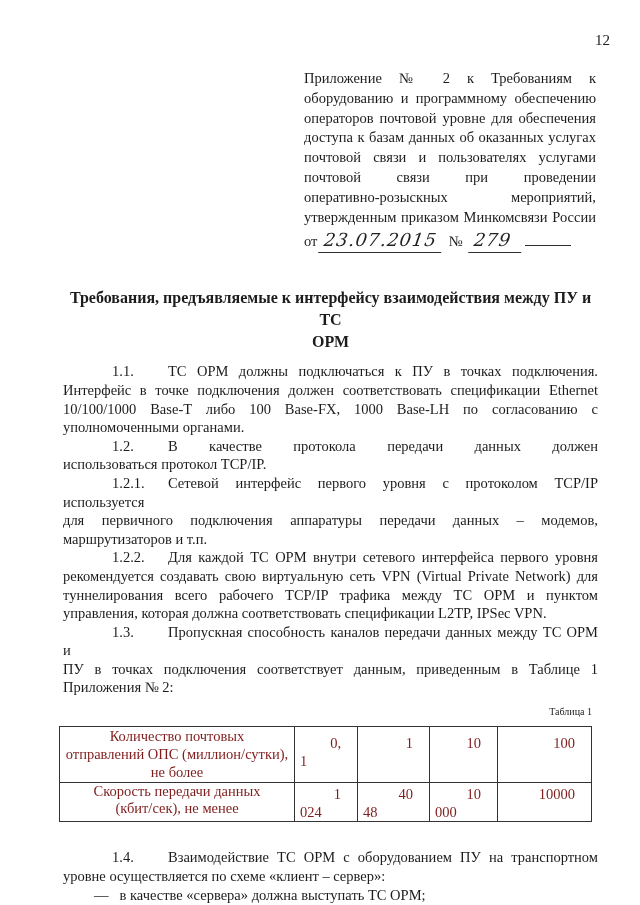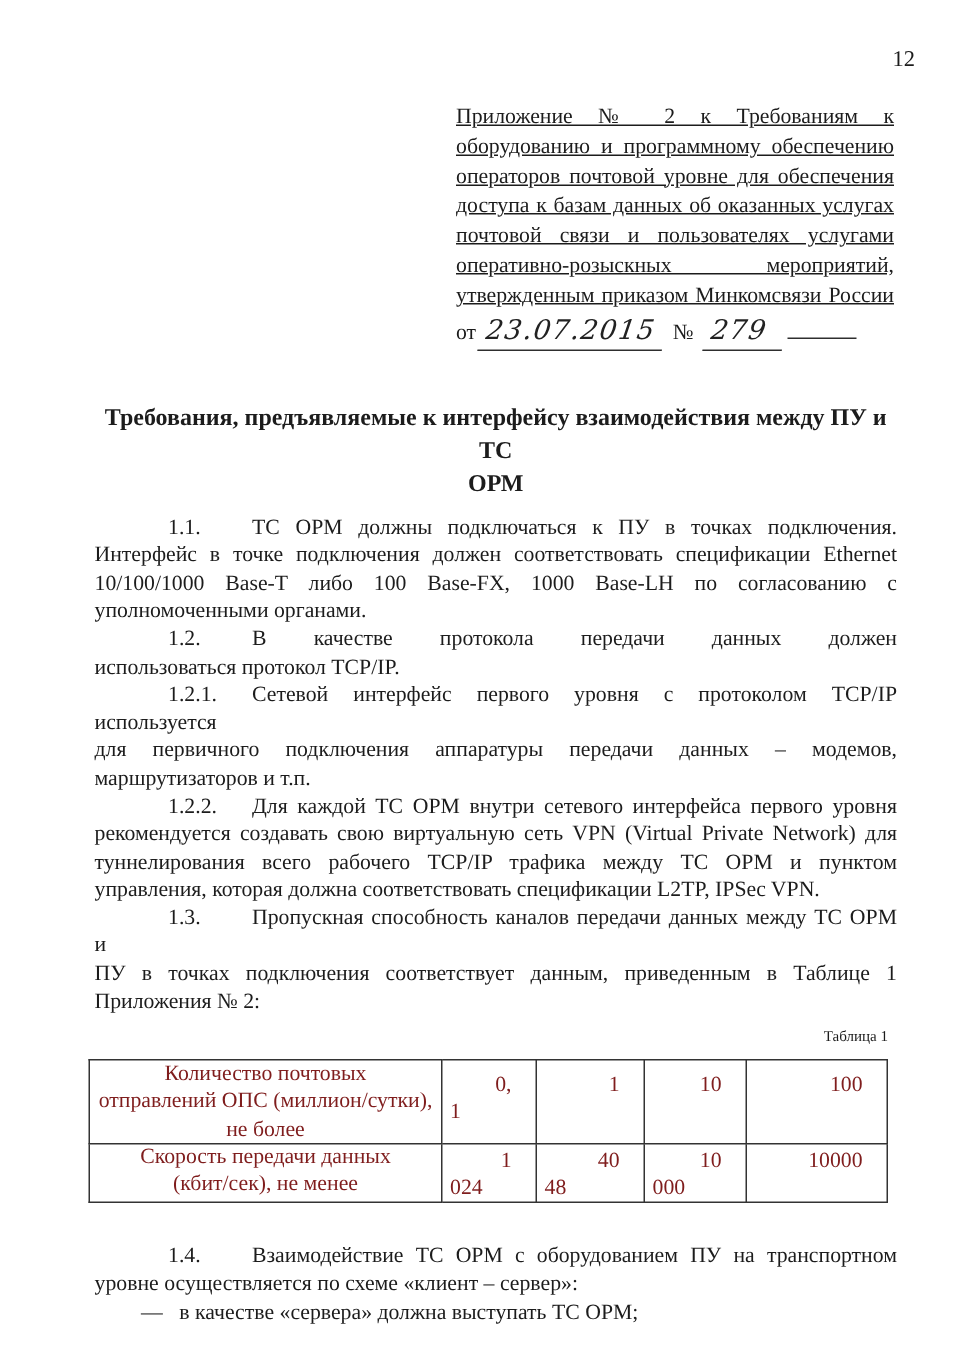--- a/index.html
+++ b/index.html
@@ -5,21 +5,21 @@
   html,body{margin:0;padding:0;}
   body{width:640px;height:905px;background:#ffffff;color:#1c1c1c;
        font-family:"Liberation Serif",serif;}
   .page{width:640px;height:905px;overflow:hidden;box-sizing:border-box;
         padding:0 42px 0 63px;background:#ffffff;}
   .page-num{margin-top:33px;text-align:right;font-size:15px;line-height:15px;
             transform:translateX(12px);}
   
   .appendix{margin-top:21px;width:292px;margin-left:auto;margin-right:2px;
             font-size:14.5px;line-height:19.8px;}
-  .appendix .bline{text-align:justify;text-align-last:justify;text-decoration:underline;}
+  .appendix .bline{text-align:justify;text-align-last:justify;}
   .appendix-last{line-height:25px;}
   .hw{font-family:"DejaVu Serif",serif;font-style:italic;font-size:18px;
       display:inline-block;transform:skewX(-8deg);letter-spacing:1px;
       border-bottom:1.4px solid #2e2e2e;padding:0 6px 0 4px;margin-left:3px;color:#222;}
   .hw-num{margin-left:8px;padding-right:12px;}
   .nsign{margin-left:5px;}
   .hw-ext{display:inline-block;width:46px;height:12px;border-bottom:1.4px solid #2e2e2e;
           margin-left:1px;}
   
   .doc-title{margin-top:33px;font-weight:bold;font-size:16px;line-height:22px;}
@@ -57,20 +57,21 @@
 
   <div class="page-num">12</div>
 
   <div class="appendix">
     <div>
         <div class="bline">Приложение № 2 к Требованиям к</div>
         <div class="bline">оборудованию и программному обеспечению</div>
         <div class="bline">операторов почтовой уровне для обеспечения</div>
         <div class="bline">доступа к базам данных об оказанных услугах</div>
         <div class="bline">почтовой связи и пользователях услугами</div>
+        <div class="bline">почтовой связи при проведении</div>
         <div class="bline">оперативно-розыскных мероприятий,</div>
         <div class="bline">утвержденным приказом Минкомсвязи России</div>
       </div>
     <div class="appendix-last">
       <span>от</span><span class="hw">23.07.2015</span><span class="nsign">№</span><span class="hw hw-num">279</span><span class="hw-ext"></span>
     </div>
   </div>
 
   <div class="doc-title">
       <div class="bline">Требования, предъявляемые к интерфейсу взаимодействия между ПУ и ТС</div>

